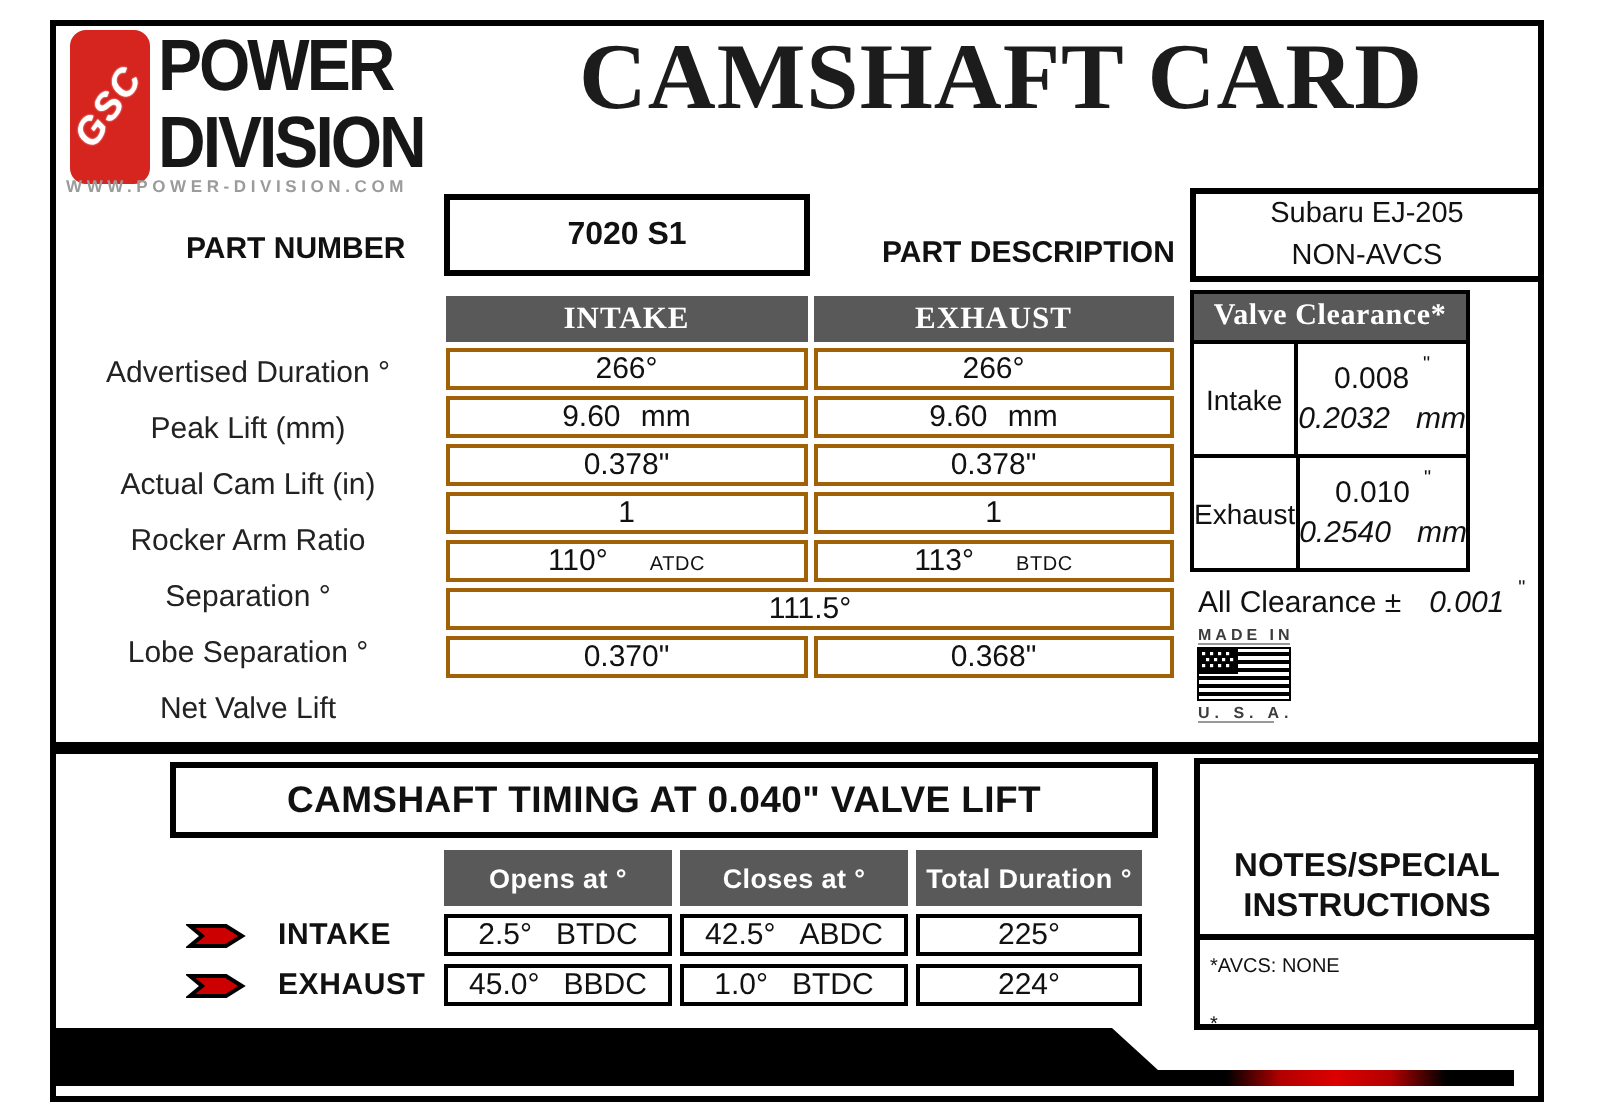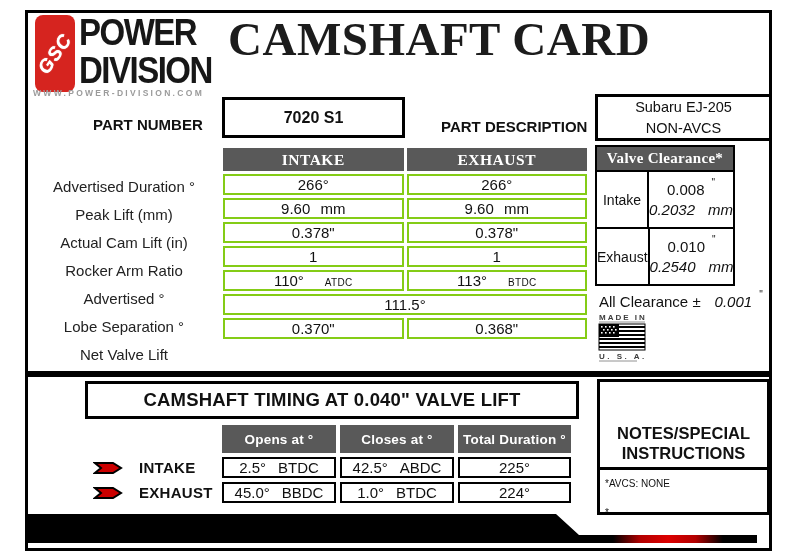--- a/index.html
+++ b/index.html
@@ -10,40 +10,40 @@
 
   
   #gsc-badge { left:35px; top:15px; width:40px; height:77px; background:#d6241f; border-radius:8px;
                display:flex; align-items:center; justify-content:center; }
   #gsc-badge span { color:#fff; font-weight:bold; font-style:italic; font-size:19px; letter-spacing:1px;
                     transform:rotate(-55deg); text-shadow:0 0 1px #fff; }
   #logo-name { left:79px; top:13px; font-weight:bold; font-size:33px; line-height:35px; letter-spacing:-1.5px;
                transform:scaleY(1.10); transform-origin:top left; color:#171717; }
   #logo-url { left:33px; top:88px; font-size:8.5px; font-weight:bold; letter-spacing:2.3px; color:#9b9b9b; }
 
-  #title { left:228px; top:12px; width:545px; text-align:left; font-family:"Liberation Serif",serif;
+  #title { left:228px; top:12px; width:545px; text-align:center; font-family:"Liberation Serif",serif;
            font-weight:bold; font-size:47px; letter-spacing:0.5px; color:#1c1c1c; }
 
   #part-number-label { left:93px; top:116px; font-size:15px; font-weight:bold; }
   #part-number-box { left:222px; top:97px; width:183px; height:41px; border:3px solid #000;
                      display:flex; align-items:center; justify-content:center; font-size:16px; font-weight:bold; }
   #part-desc-label { left:441px; top:118px; font-size:15px; font-weight:bold; }
   #part-desc-box { left:595px; top:94px; width:177px; height:47px; border:3px solid #000;
                    display:flex; flex-direction:column; align-items:center; justify-content:center;
                    font-size:14.5px; line-height:21px; }
 
   
   #spec-labels { left:28px; top:174px; width:192px; display:flex; flex-direction:column; gap:3px; }
   .spec-label { height:25px; display:flex; align-items:center; justify-content:center; font-size:15px; color:#222; }
 
   
   #spec-table { left:220px; top:145px; width:370px; border-collapse:separate; border-spacing:3px; table-layout:fixed; }
   #spec-table th { height:23px; background:#595959; color:#fff; font-family:"Liberation Serif",serif;
                    font-size:15.5px; font-weight:bold; letter-spacing:0.5px; }
-  #spec-table td { height:21px; border:2px solid #84cc16; background:#fff; text-align:center; font-size:15px; }
+  #spec-table td { height:21px; border:2px solid #a16207; background:#fff; text-align:center; font-size:15px; }
   .ref { font-size:10px; margin-left:21px; letter-spacing:0.3px; }
   .gapped { word-spacing:6px; }
 
   
   #vc-box { left:595px; top:145px; width:140px; border:2px solid #000; }
   .vc-header { height:23px; background:#595959; color:#fff; font-family:"Liberation Serif",serif;
                font-weight:bold; font-size:15px; display:flex; align-items:center; justify-content:center; letter-spacing:0.3px; }
   .vc-row { display:flex; border-top:2px solid #000; height:57px; }
   .vc-label { width:56px; border-right:2px solid #000; display:flex; align-items:center; justify-content:center; font-size:14px; }
   .vc-vals { flex:1; display:flex; flex-direction:column; align-items:center; justify-content:center; gap:3px; }
@@ -102,21 +102,21 @@
 <div class="abs" id="part-desc-box">
   <div>Subaru EJ-205</div>
   <div>NON-AVCS</div>
 </div>
 
 <div class="abs" id="spec-labels">
   <div class="spec-label">Advertised Duration °</div>
   <div class="spec-label">Peak Lift (mm)</div>
   <div class="spec-label">Actual Cam Lift (in)</div>
   <div class="spec-label">Rocker Arm Ratio</div>
-  <div class="spec-label">Advertised °</div>
+  <div class="spec-label">Separation °</div>
   <div class="spec-label">Lobe Separation °</div>
   <div class="spec-label">Net Valve Lift</div>
 </div>
 
 <table class="abs" id="spec-table">
   <tbody>
       <tr>
     <th>INTAKE</th>
     <th>EXHAUST</th>
   </tr>

